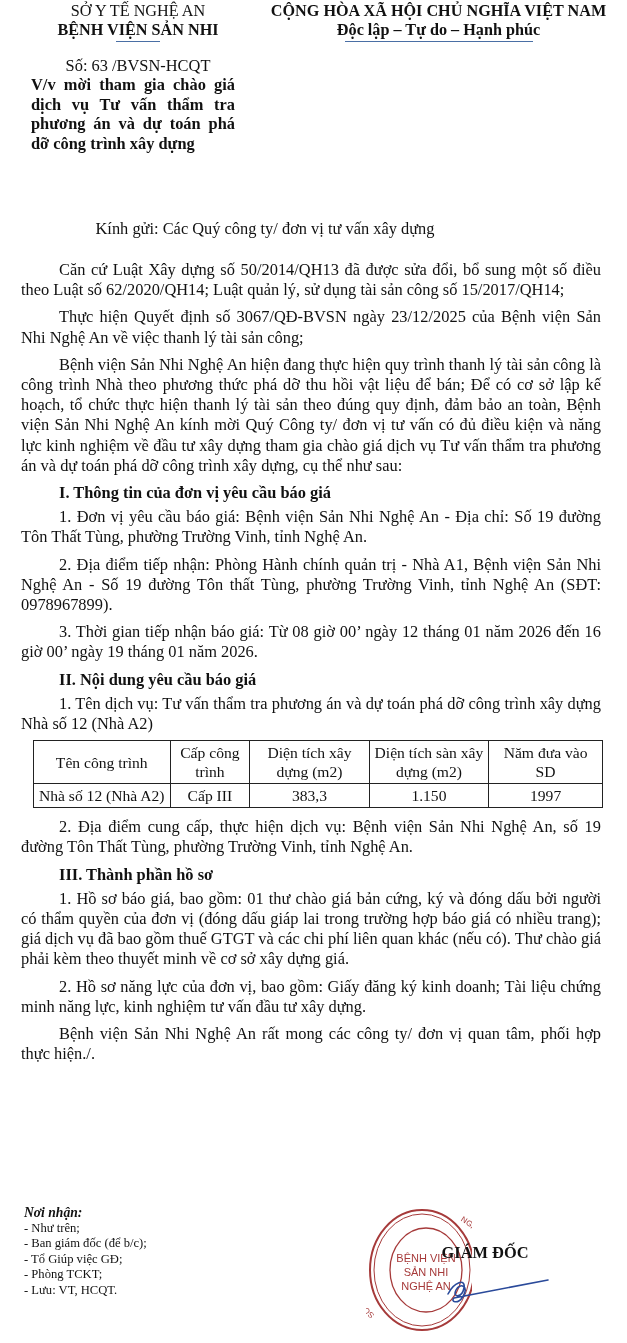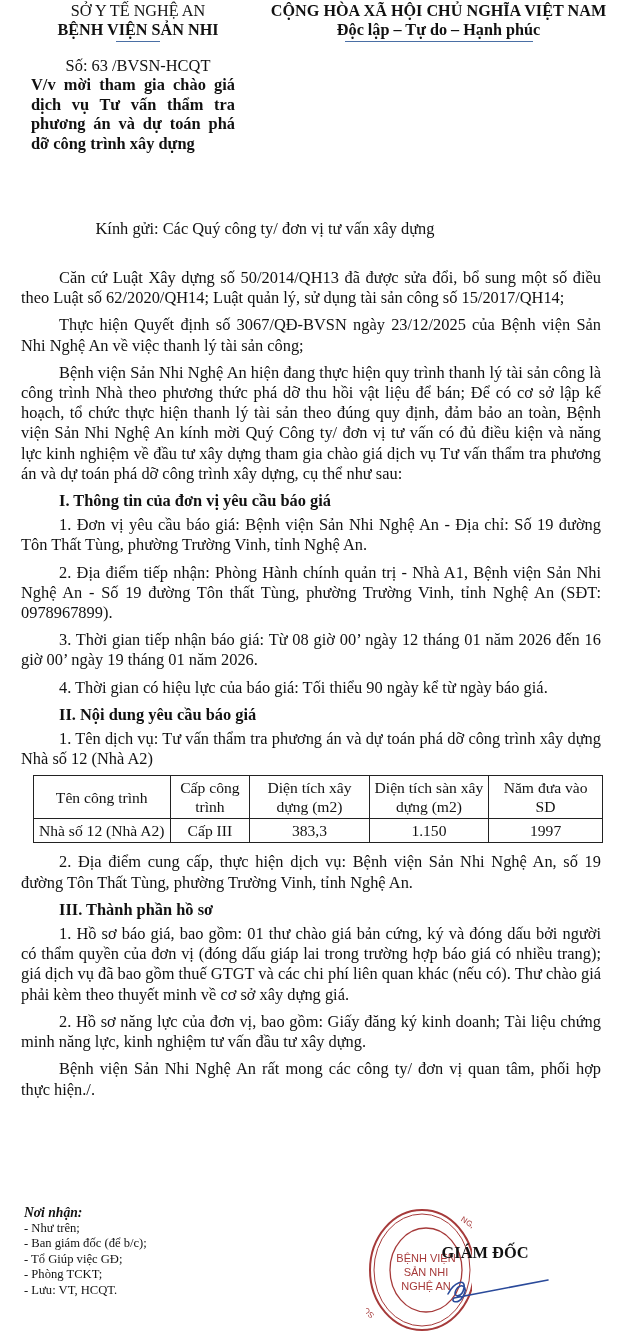--- a/index.html
+++ b/index.html
@@ -45,30 +45,29 @@
 </div>
 
 <div class="abs hdr-right center">
   <div class="l1">CỘNG HÒA XÃ HỘI CHỦ NGHĨA VIỆT NAM</div>
   <div class="l2">Độc lập – Tự do – Hạnh phúc</div>
   <div class="rule"></div>
 </div>
 
 <div class="abs recipient">Kính gửi: Các Quý công ty/ đơn vị tư vấn xây dựng</div>
 
-<div class="abs body-text" style="top:268px;">
+<div class="abs body-text" style="top:260px;">
   <p class="para">Căn cứ Luật Xây dựng số 50/2014/QH13 đã được sửa đổi, bổ sung một số điều theo Luật số 62/2020/QH14; Luật quản lý, sử dụng tài sản công số 15/2017/QH14;</p>
   <p class="para">Thực hiện Quyết định số 3067/QĐ-BVSN ngày 23/12/2025 của Bệnh viện Sản Nhi Nghệ An về việc thanh lý tài sản công;</p>
   <p class="para">Bệnh viện Sản Nhi Nghệ An hiện đang thực hiện quy trình thanh lý tài sản công là công trình Nhà theo phương thức phá dỡ thu hồi vật liệu để bán; Để có cơ sở lập kế hoạch, tổ chức thực hiện thanh lý tài sản theo đúng quy định, đảm bảo an toàn, Bệnh viện Sản Nhi Nghệ An kính mời Quý Công ty/ đơn vị tư vấn có đủ điều kiện và năng lực kinh nghiệm về đầu tư xây dựng tham gia chào giá dịch vụ Tư vấn thẩm tra phương án và dự toán phá dỡ công trình xây dựng, cụ thể như sau:</p>
 
   <p class="heading">I. Thông tin của đơn vị yêu cầu báo giá</p>
   <p class="para">1. Đơn vị yêu cầu báo giá: Bệnh viện Sản Nhi Nghệ An - Địa chỉ: Số 19 đường Tôn Thất Tùng, phường Trường Vinh, tỉnh Nghệ An.</p>
   <p class="para">2. Địa điểm tiếp nhận: Phòng Hành chính quản trị - Nhà A1, Bệnh viện Sản Nhi Nghệ An - Số 19 đường Tôn thất Tùng, phường Trường Vinh, tỉnh Nghệ An (SĐT: 0978967899).</p>
   <p class="para">3. Thời gian tiếp nhận báo giá: Từ 08 giờ 00’ ngày 12 tháng 01 năm 2026 đến 16 giờ 00’ ngày 19 tháng 01 năm 2026.</p>
-  <p class="para">4. Thời gian có hiệu lực của báo giá: Tối thiểu 90 ngày kể từ ngày báo giá.</p>
 
   <p class="heading">II. Nội dung yêu cầu báo giá</p>
   <p class="para" style="margin-bottom:0">1. Tên dịch vụ: Tư vấn thẩm tra phương án và dự toán phá dỡ công trình xây dựng Nhà số 12 (Nhà A2)</p>
 
   <table class="ct">
     <tbody>
         <tr>
       <th style="width:24%">Tên công trình</th>
       <th style="width:14%">Cấp công trình</th>
       <th style="width:21%">Diện tích xây dựng (m2)</th>

